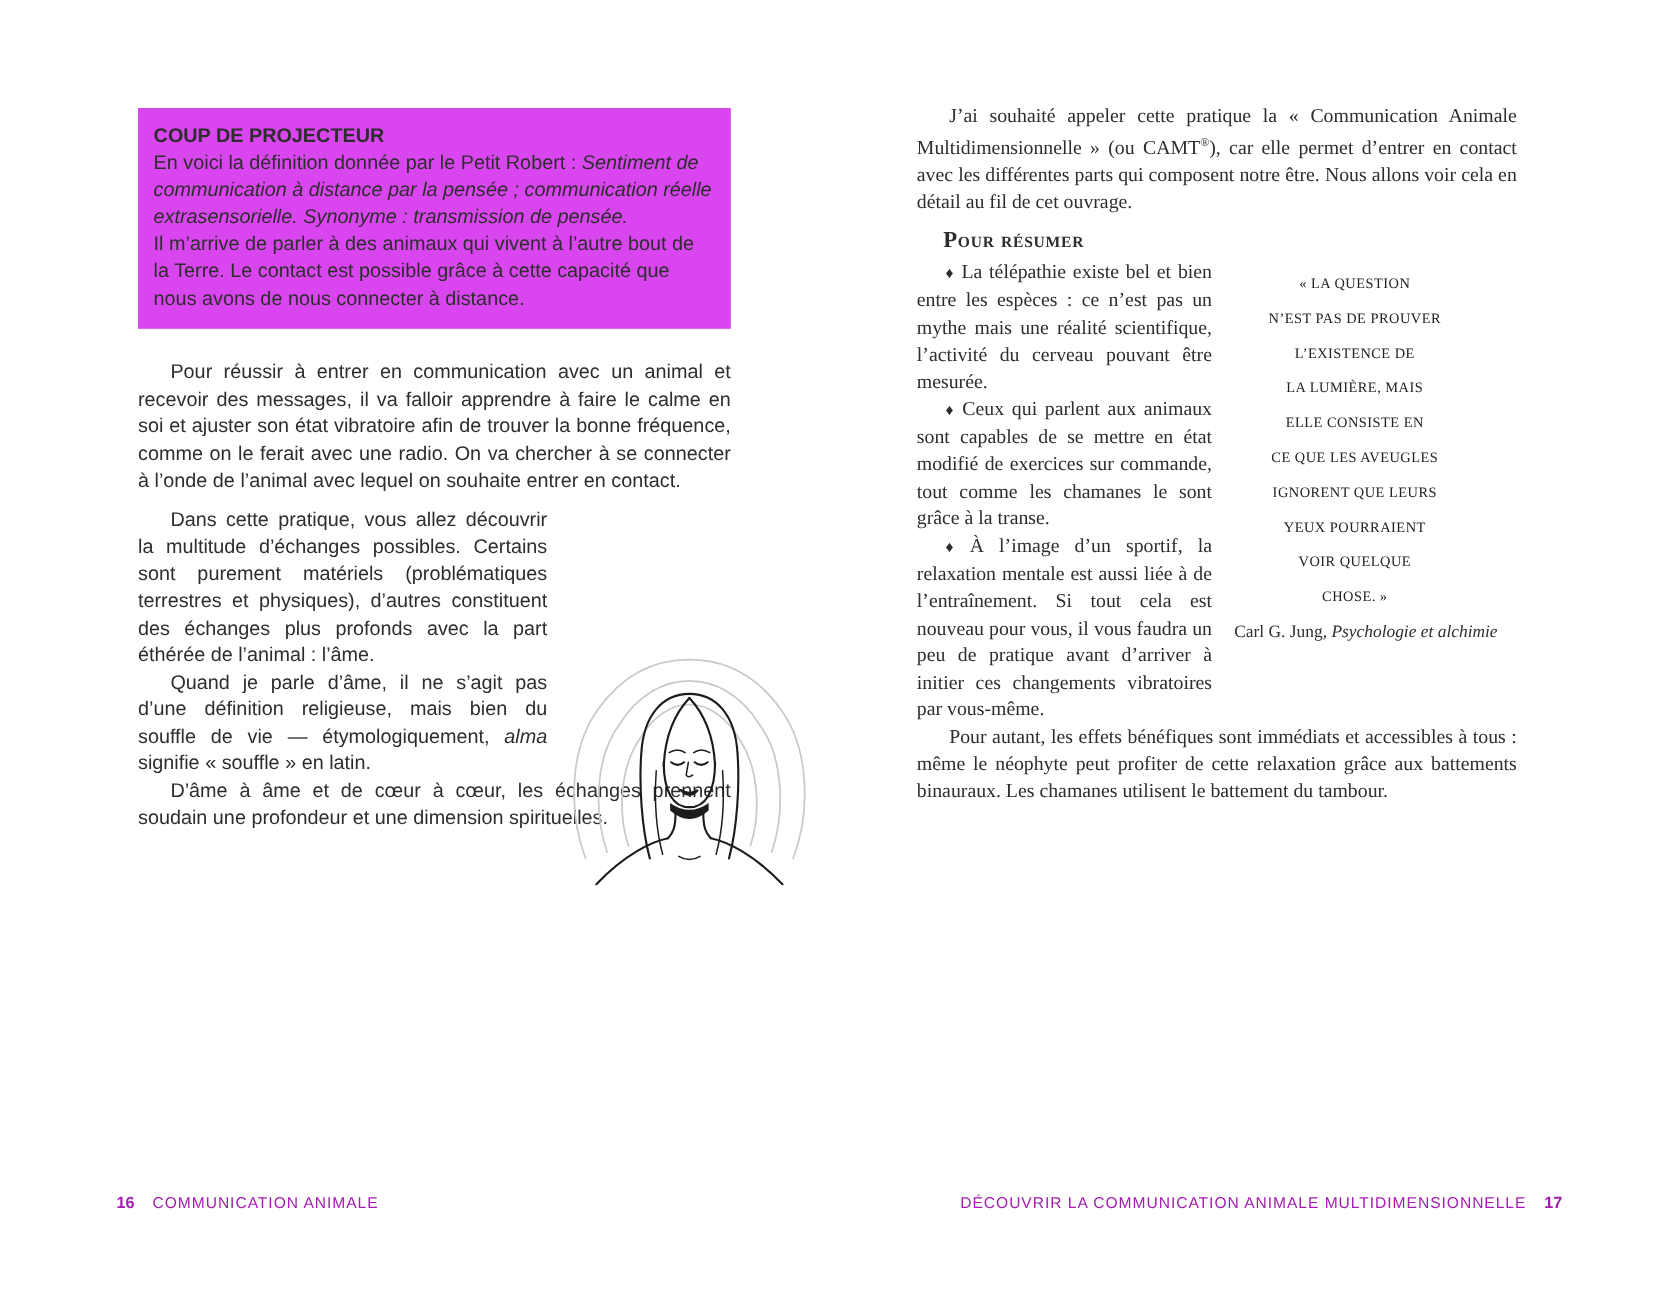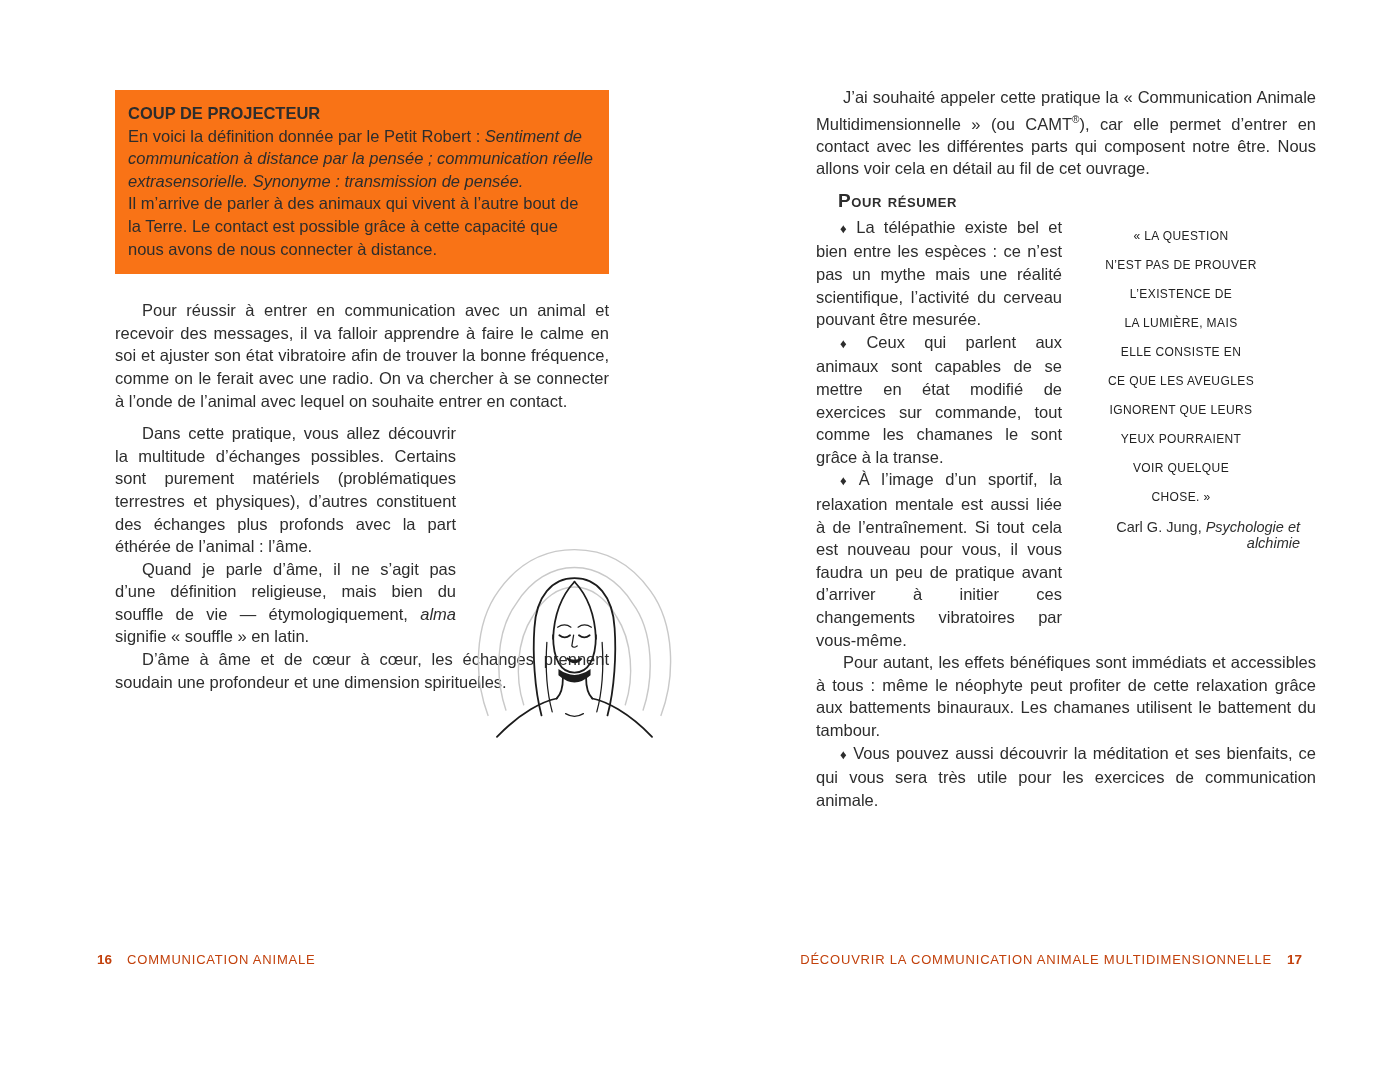--- a/index.html
+++ b/index.html
@@ -6,25 +6,25 @@
   html, body {
     width: 1400px; height: 1075px;
     background: #ffffff;
     font-family: "Liberation Sans", sans-serif;
     color: #2d2d2d;
     overflow: hidden;
     position: relative;
   }
   .page { position: absolute; }
   .left-page  { left: 115px; top: 90px;  width: 494px; }
-  .right-page { left: 816px; top: 86px;  width: 500px; }
+  .right-page { left: 764px; top: 86px;  width: 500px; font-family: Liberation Serif, serif; }
 
   
   .spotlight-box {
-    background: #f97316;
+    background: #d946ef;
     padding: 12px 14px 14px 13px;
     margin-bottom: 25px;
     font-size: 16.5px;
     line-height: 22.6px;
   }
   .spotlight-box .bold-line { font-weight: bold; }
   .spotlight-box .italic { font-style: italic; }
 
   
   .para {
@@ -71,24 +71,24 @@
     margin-top: 7px;
     text-align: right;
     font-size: 14.5px;
     color: #2d2d2d;
   }
   .sup { vertical-align: super; font-size: 10px; }
 
   
   .footer {
     position: absolute;
-    top: 952px;
+    top: 995px;
     font-size: 13px;
     letter-spacing: 0.8px;
-    color: #c2410c;
+    color: #a21caf;
     white-space: nowrap;
   }
   .footer-left  { left: 97px; }
   .footer-right { right: 98px; }
   .footer .pageno { font-weight: bold; font-size: 13.5px; letter-spacing: 0; }
   .footer-left .running  { margin-left: 15px; }
   .footer-right .running { margin-right: 15px; }
 </style>
 </head>
 <body>
@@ -162,21 +162,20 @@
 CE QUE LES AVEUGLES
 IGNORENT QUE LEURS
 YEUX POURRAIENT
 VOIR QUELQUE
 CHOSE. »</div>
       <div class="quote-attr"><span>Carl G. Jung, </span><span class="italic">Psychologie et alchimie</span></div>
     </div>
   </div>
 
   <p class="para indent">Pour autant, les effets bénéfiques sont immédiats et accessibles à tous : même le néophyte peut profiter de cette relaxation grâce aux battements binauraux. Les chamanes utilisent le battement du tambour.</p>
-  <p class="para bullet"><span class="diamond">♦</span><span>Vous pouvez aussi découvrir la méditation et ses bienfaits, ce qui vous sera très utile pour les exercices de communication animale.</span></p>
 </div>
 
 <div class="footer footer-left">
   <span class="pageno">16</span><span class="running">COMMUNICATION ANIMALE</span>
 </div>
 <div class="footer footer-right">
   <span class="running">DÉCOUVRIR LA COMMUNICATION ANIMALE MULTIDIMENSIONNELLE</span><span class="pageno">17</span>
 </div>
 
 </body></html>

